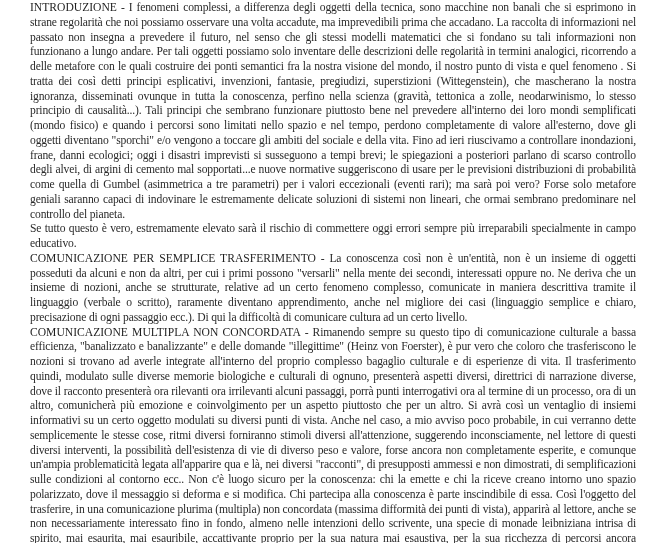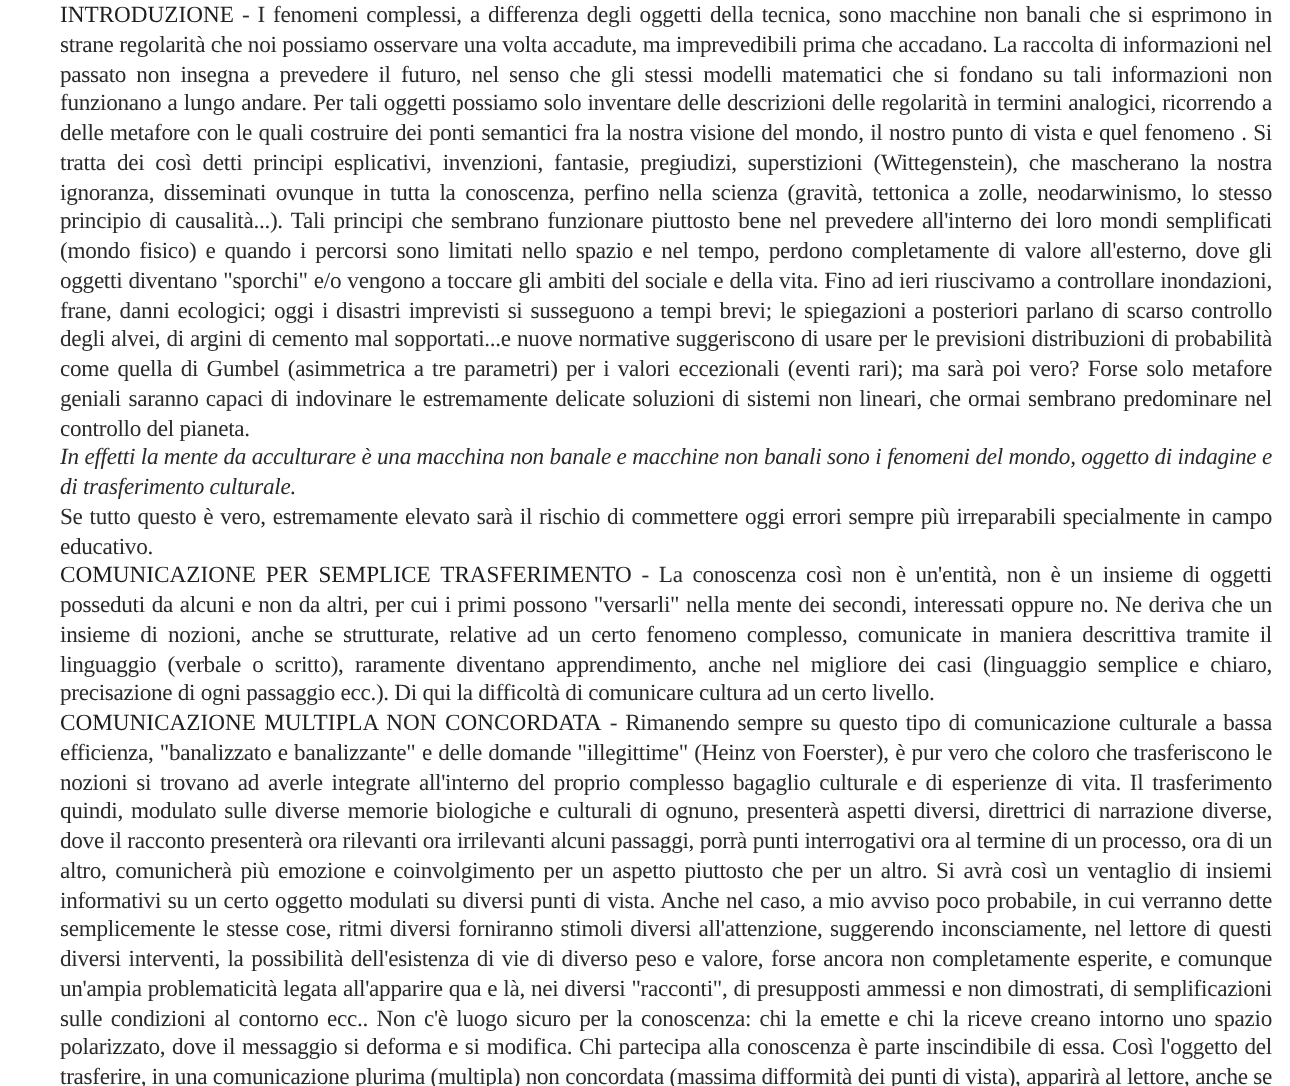--- a/index.html
+++ b/index.html
@@ -12,20 +12,19 @@
     }
     .page p { margin: 0; }
     .head { font-weight: normal; color: #1e1e1e; letter-spacing: 0; }
     .ital { font-style: italic; }
   </style>
 </head>
 <body>
 
 <div class="page">
   <p><span class="head">INTRODUZIONE</span><span> - </span><span>I fenomeni complessi, a differenza degli oggetti della tecnica, sono macchine non banali che si esprimono in strane regolarità che noi possiamo osservare una volta accadute, ma imprevedibili prima che accadano. La raccolta di informazioni nel passato non insegna a prevedere il futuro, nel senso che gli stessi modelli matematici che si fondano su tali informazioni non funzionano a lungo andare. Per tali oggetti possiamo solo inventare delle descrizioni delle regolarità in termini analogici, ricorrendo a delle metafore con le quali costruire dei ponti semantici fra la nostra visione del mondo, il nostro punto di vista e quel fenomeno . Si tratta dei così detti principi esplicativi, invenzioni, fantasie, pregiudizi, superstizioni (Wittegenstein), che mascherano la nostra ignoranza, disseminati ovunque in tutta la conoscenza, perfino nella scienza (gravità, tettonica a zolle, neodarwinismo, lo stesso principio di causalità...). Tali principi che sembrano funzionare piuttosto bene nel prevedere all'interno dei loro mondi semplificati (mondo fisico) e quando i percorsi sono limitati nello spazio e nel tempo, perdono completamente di valore all'esterno, dove gli oggetti diventano "sporchi" e/o vengono a toccare gli ambiti del sociale e della vita. Fino ad ieri riuscivamo a controllare inondazioni, frane, danni ecologici; oggi i disastri imprevisti si susseguono a tempi brevi; le spiegazioni a posteriori parlano di scarso controllo degli alvei, di argini di cemento mal sopportati...e nuove normative suggeriscono di usare per le previsioni distribuzioni di probabilità come quella di Gumbel (asimmetrica a tre parametri) per i valori eccezionali (eventi rari); ma sarà poi vero? Forse solo metafore geniali saranno capaci di indovinare le estremamente delicate soluzioni di sistemi non lineari, che ormai sembrano predominare nel controllo del pianeta.</span></p>
-  <p class="ital">In effetti la mente da acculturare è una macchina non banale e macchine non banali sono i fenomeni del mondo, oggetto di indagine e di trasferimento culturale.</p>
   <p>Se tutto questo è vero, estremamente elevato sarà il rischio di commettere oggi errori sempre più irreparabili specialmente in campo educativo.</p>
 
   <p><span class="head">COMUNICAZIONE PER SEMPLICE TRASFERIMENTO</span><span> - </span><span>La conoscenza così non è un'entità, non è un insieme di oggetti posseduti da alcuni e non da altri, per cui i primi possono "versarli" nella mente dei secondi, interessati oppure no. Ne deriva che un insieme di nozioni, anche se strutturate, relative ad un certo fenomeno complesso, comunicate in maniera descrittiva tramite il linguaggio (verbale o scritto), raramente diventano apprendimento, anche nel migliore dei casi (linguaggio semplice e chiaro, precisazione di ogni passaggio ecc.). Di qui la difficoltà di comunicare cultura ad un certo livello.</span></p>
 
   <p><span class="head">COMUNICAZIONE MULTIPLA NON CONCORDATA</span><span> - </span><span>Rimanendo sempre su questo tipo di comunicazione culturale a bassa efficienza, "banalizzato e banalizzante" e delle domande "illegittime" (Heinz von Foerster), è pur vero che coloro che trasferiscono le nozioni si trovano ad averle integrate all'interno del proprio complesso bagaglio culturale e di esperienze di vita. Il trasferimento quindi, modulato sulle diverse memorie biologiche e culturali di ognuno, presenterà aspetti diversi, direttrici di narrazione diverse, dove il racconto presenterà ora rilevanti ora irrilevanti alcuni passaggi, porrà punti interrogativi ora al termine di un processo, ora di un altro, comunicherà più emozione e coinvolgimento per un aspetto piuttosto che per un altro. Si avrà così un ventaglio di insiemi informativi su un certo oggetto modulati su diversi punti di vista. Anche nel caso, a mio avviso poco probabile, in cui verranno dette semplicemente le stesse cose, ritmi diversi forniranno stimoli diversi all'attenzione, suggerendo inconsciamente, nel lettore di questi diversi interventi, la possibilità dell'esistenza di vie di diverso peso e valore, forse ancora non completamente esperite, e comunque un'ampia problematicità legata all'apparire qua e là, nei diversi "racconti", di presupposti ammessi e non dimostrati, di semplificazioni sulle condizioni al contorno ecc.. Non c'è luogo sicuro per la conoscenza: chi la emette e chi la riceve creano intorno uno spazio polarizzato, dove il messaggio si deforma e si modifica. Chi partecipa alla conoscenza è parte inscindibile di essa. Così l'oggetto del trasferire, in una comunicazione plurima (multipla) non concordata (massima difformità dei punti di vista), apparirà al lettore, anche se non necessariamente interessato fino in fondo, almeno nelle intenzioni dello scrivente, una specie di monade leibniziana intrisa di spirito, mai esaurita, mai esauribile, accattivante proprio per la sua natura mai esaustiva, per la sua ricchezza di percorsi ancora possibili e per la presenza stimolante di punti interrogativi. Presenteremo così due interventi sullo stesso argomento (genesi dell'alabastro) contemporaneamente.</span></p>
 
 </div>
 
 </body></html>

